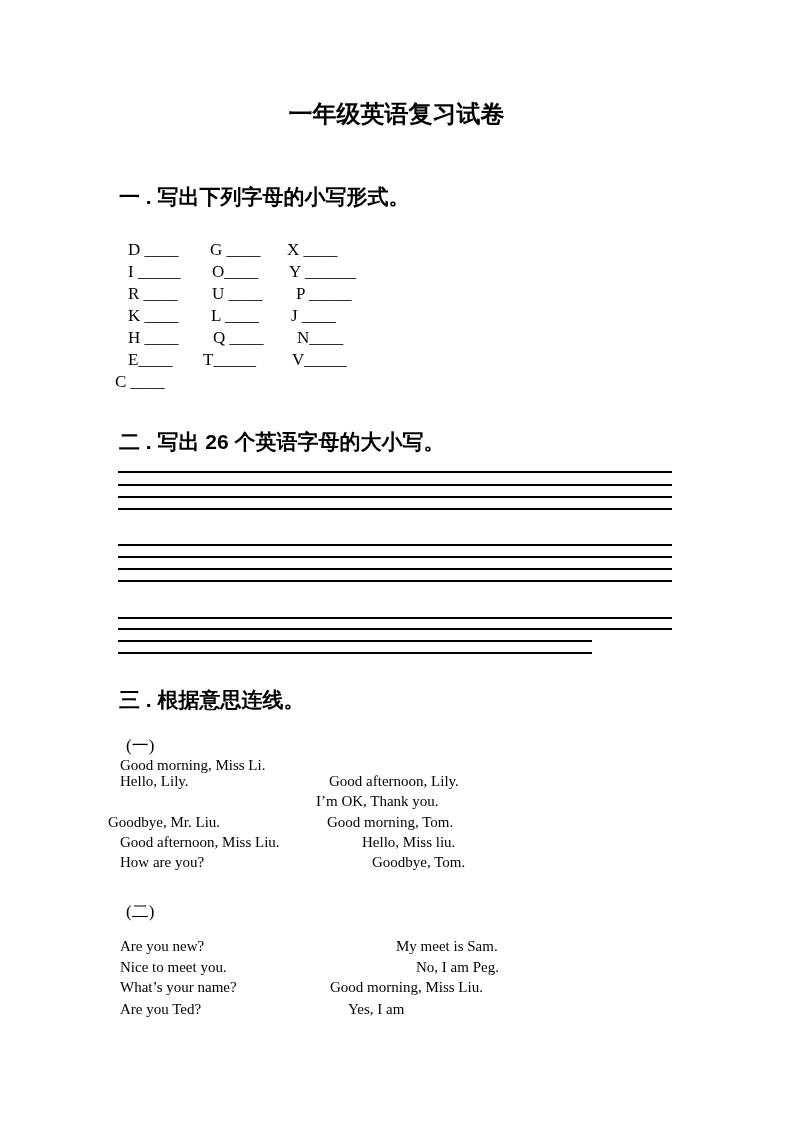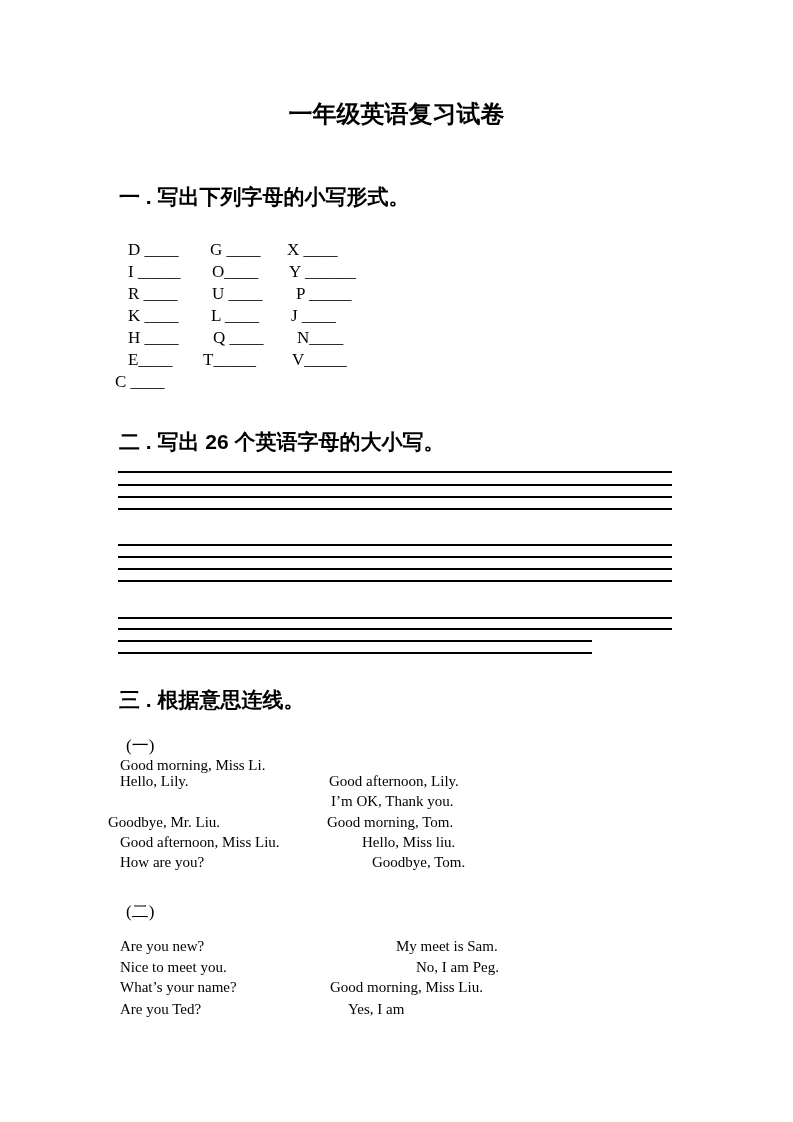--- a/index.html
+++ b/index.html
@@ -120,21 +120,21 @@
 
   <div>
     <div class="heading" style="left:119px; top:688px">三 . 根据意思连线。</div>
 
     <div class="plabel" style="left:126px; top:736px">(一)</div>
     <div>
       <span class="m" style="left:120px; top:771px">Hello, Lily.</span>
       <span class="m" style="left:329px; top:771px">Good afternoon, Lily.</span>
 
       <span class="m" style="left:120px; top:755px">Good morning, Miss Li.</span>
-      <span class="m" style="left:331px; top:791px">I’m OK, Thank you.</span>
+      <span class="m" style="left:316px; top:791px">I’m OK, Thank you.</span>
 
       <span class="m" style="left:108px; top:812px">Goodbye, Mr. Liu.</span>
       <span class="m" style="left:327px; top:812px">Good morning, Tom.</span>
 
       <span class="m" style="left:120px; top:832px">Good afternoon, Miss Liu.</span>
       <span class="m" style="left:362px; top:832px">Hello, Miss liu.</span>
 
       <span class="m" style="left:120px; top:852px">How are you?</span>
       <span class="m" style="left:372px; top:852px">Goodbye, Tom.</span>
     </div>

